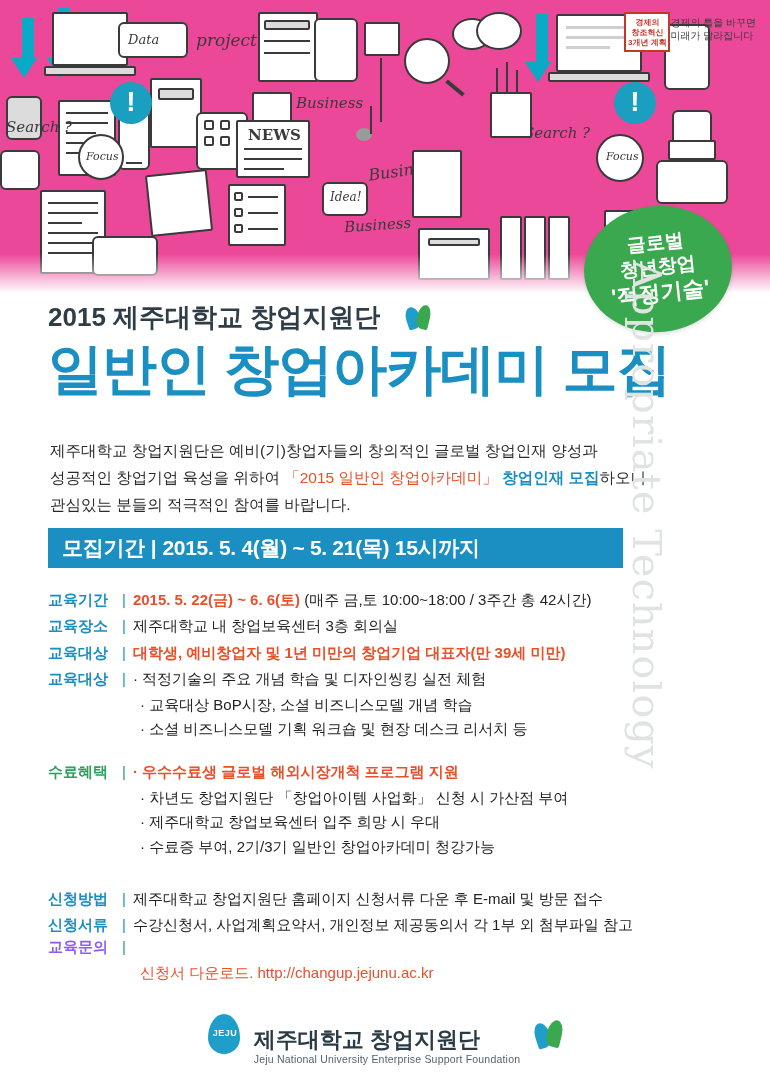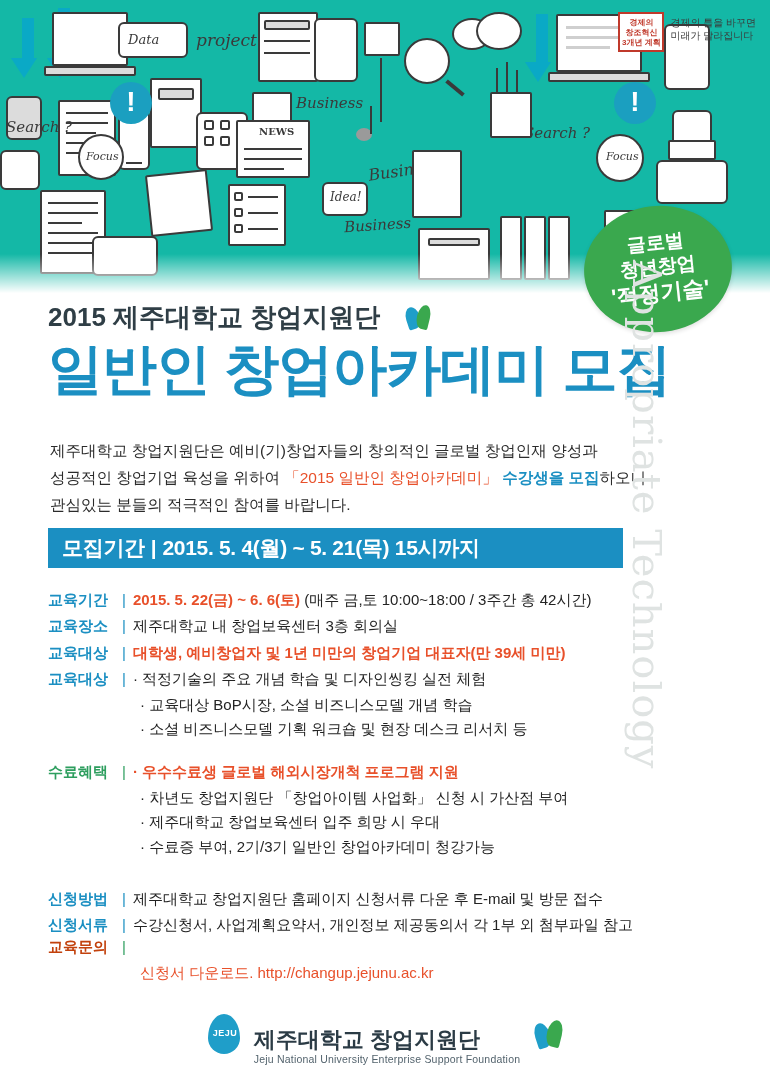--- a/index.html
+++ b/index.html
@@ -12,21 +12,21 @@
   .poster {
     position: relative;
     width: 770px; height: 1088px;
     background: #ffffff;
   }
 
   
   .doodle-band {
     position: absolute; left: 0; top: 0;
     width: 770px; height: 300px;
-    background: #14b8a6;
+    background: #ec4899;
     overflow: hidden;
   }
   .doodle {
     position: absolute;
     border: 2px solid #3a3a3a;
     background: #ffffff;
   }
   .d-rect { border-radius: 2px; }
   .d-round { border-radius: 50%; }
   .d-soft { border-radius: 6px; }
@@ -73,21 +73,21 @@
   }
   .doodle-fade {
     position: absolute; left: 0; bottom: 0;
     width: 770px; height: 46px;
     background: linear-gradient(to bottom, rgba(255,255,255,0), #ffffff 85%);
   }
 
   
   .corner-logo {
     position: absolute; right: 14px; top: 12px;
-    display: flex; align-items: flex-start; gap: 6px; justify-content: flex-end;
+    display: flex; align-items: flex-start;  justify-content: flex-end;
   }
   .corner-stamp {
     width: 46px; height: 40px;
     border: 2px solid #c0392b;
     color: #c0392b;
     font-size: 8px; line-height: 10px;
     text-align: center;
     padding-top: 4px;
     background: #fff;
     font-weight: bold;
@@ -176,21 +176,21 @@
   .row .val-red { color: #e8502a; font-weight: bold; }
   .sub { font-size: 15px; color: #232323; line-height: 1.62; padding-left: 92px; }
   .gap-s { height: 10px; }
   .gap-m { height: 18px; }
 
   .row .lab-green { color: #2d9e5e; font-weight: bold; min-width: 72px; }
   .row .bar-green { color: #2d9e5e; margin: 0 7px 0 2px; }
 
   
   .contact { position: absolute; left: 48px; top: 935px; width: 680px; }
-  .contact .row .lab { color: #c2410c; }
+  .contact .row .lab { color: #8b5cf6; }
   .contact .row .bar { color: #2d9e5e; }
   .contact .dl { color: #e8502a; padding-left: 92px; font-size: 15px; line-height: 1.6; }
 
   
   .side-text {
     position: absolute;
     right: -112px; top: 472px;
     width: 470px;
     transform: rotate(90deg);
     transform-origin: center;
@@ -303,21 +303,21 @@
     <div class="d-line" style="left:264px; top:40px; width:46px;"></div>
     <div class="d-line" style="left:264px; top:52px; width:46px;"></div>
 
     <div class="doodle d-soft" style="left:314px; top:18px; width:44px; height:64px;"></div>
 
     <div class="d-text" style="left:296px; top:94px; font-size:15px;">Business</div>
 
     <div class="doodle d-rect" style="left:252px; top:92px; width:40px; height:48px;"></div>
 
     <div class="doodle d-rect" style="left:236px; top:120px; width:74px; height:58px;"></div>
-    <div class="d-text" style="left:259px; top:126px; font-weight:bold; font-style:normal; font-size:10px;">NEWS</div>
+    <div class="d-text" style="left:248px; top:126px; font-weight:bold; font-style:normal; font-size:15px;">NEWS</div>
     <div class="d-line" style="left:244px; top:148px; width:58px;"></div>
     <div class="d-line" style="left:244px; top:158px; width:58px;"></div>
     <div class="d-line" style="left:244px; top:168px; width:40px;"></div>
 
     <div class="doodle d-rect" style="left:228px; top:184px; width:58px; height:62px;"></div>
     <div class="doodle d-rect" style="left:234px; top:192px; width:9px; height:9px;"></div>
     <div class="doodle d-rect" style="left:234px; top:208px; width:9px; height:9px;"></div>
     <div class="doodle d-rect" style="left:234px; top:224px; width:9px; height:9px;"></div>
     <div class="d-line" style="left:248px; top:196px; width:30px;"></div>
     <div class="d-line" style="left:248px; top:212px; width:30px;"></div>
@@ -410,21 +410,21 @@
     <div class="title-small">
       <span>2015 제주대학교 창업지원단</span>
       <span class="mark-leaf"></span>
     </div>
     <div class="title-main">일반인 창업아카데미 모집</div>
   </div>
 
   <div class="intro">
     <div>제주대학교 창업지원단은 예비(기)창업자들의 창의적인 글로벌 창업인재 양성과</div>
     <div>
-      <span>성공적인 창업기업 육성을 위하여 </span><span class="hl">「2015 일반인 창업아카데미」</span><span class="hl-blue"> 수강생을 모집</span><span>하오니</span>
+      <span>성공적인 창업기업 육성을 위하여 </span><span class="hl">「2015 일반인 창업아카데미」</span><span class="hl-blue"> 창업인재 모집</span><span>하오니</span>
     </div>
     <div>
       <span>관심있는 분들의 적극적인 참여를 </span><span>바랍니다.</span>
     </div>
   </div>
 
   <div class="banner">
     <span>모집기간</span>
     <span class="sep">|</span>
     <span>2015. 5. 4(월) ~ 5. 21(목) 15시까지</span>

